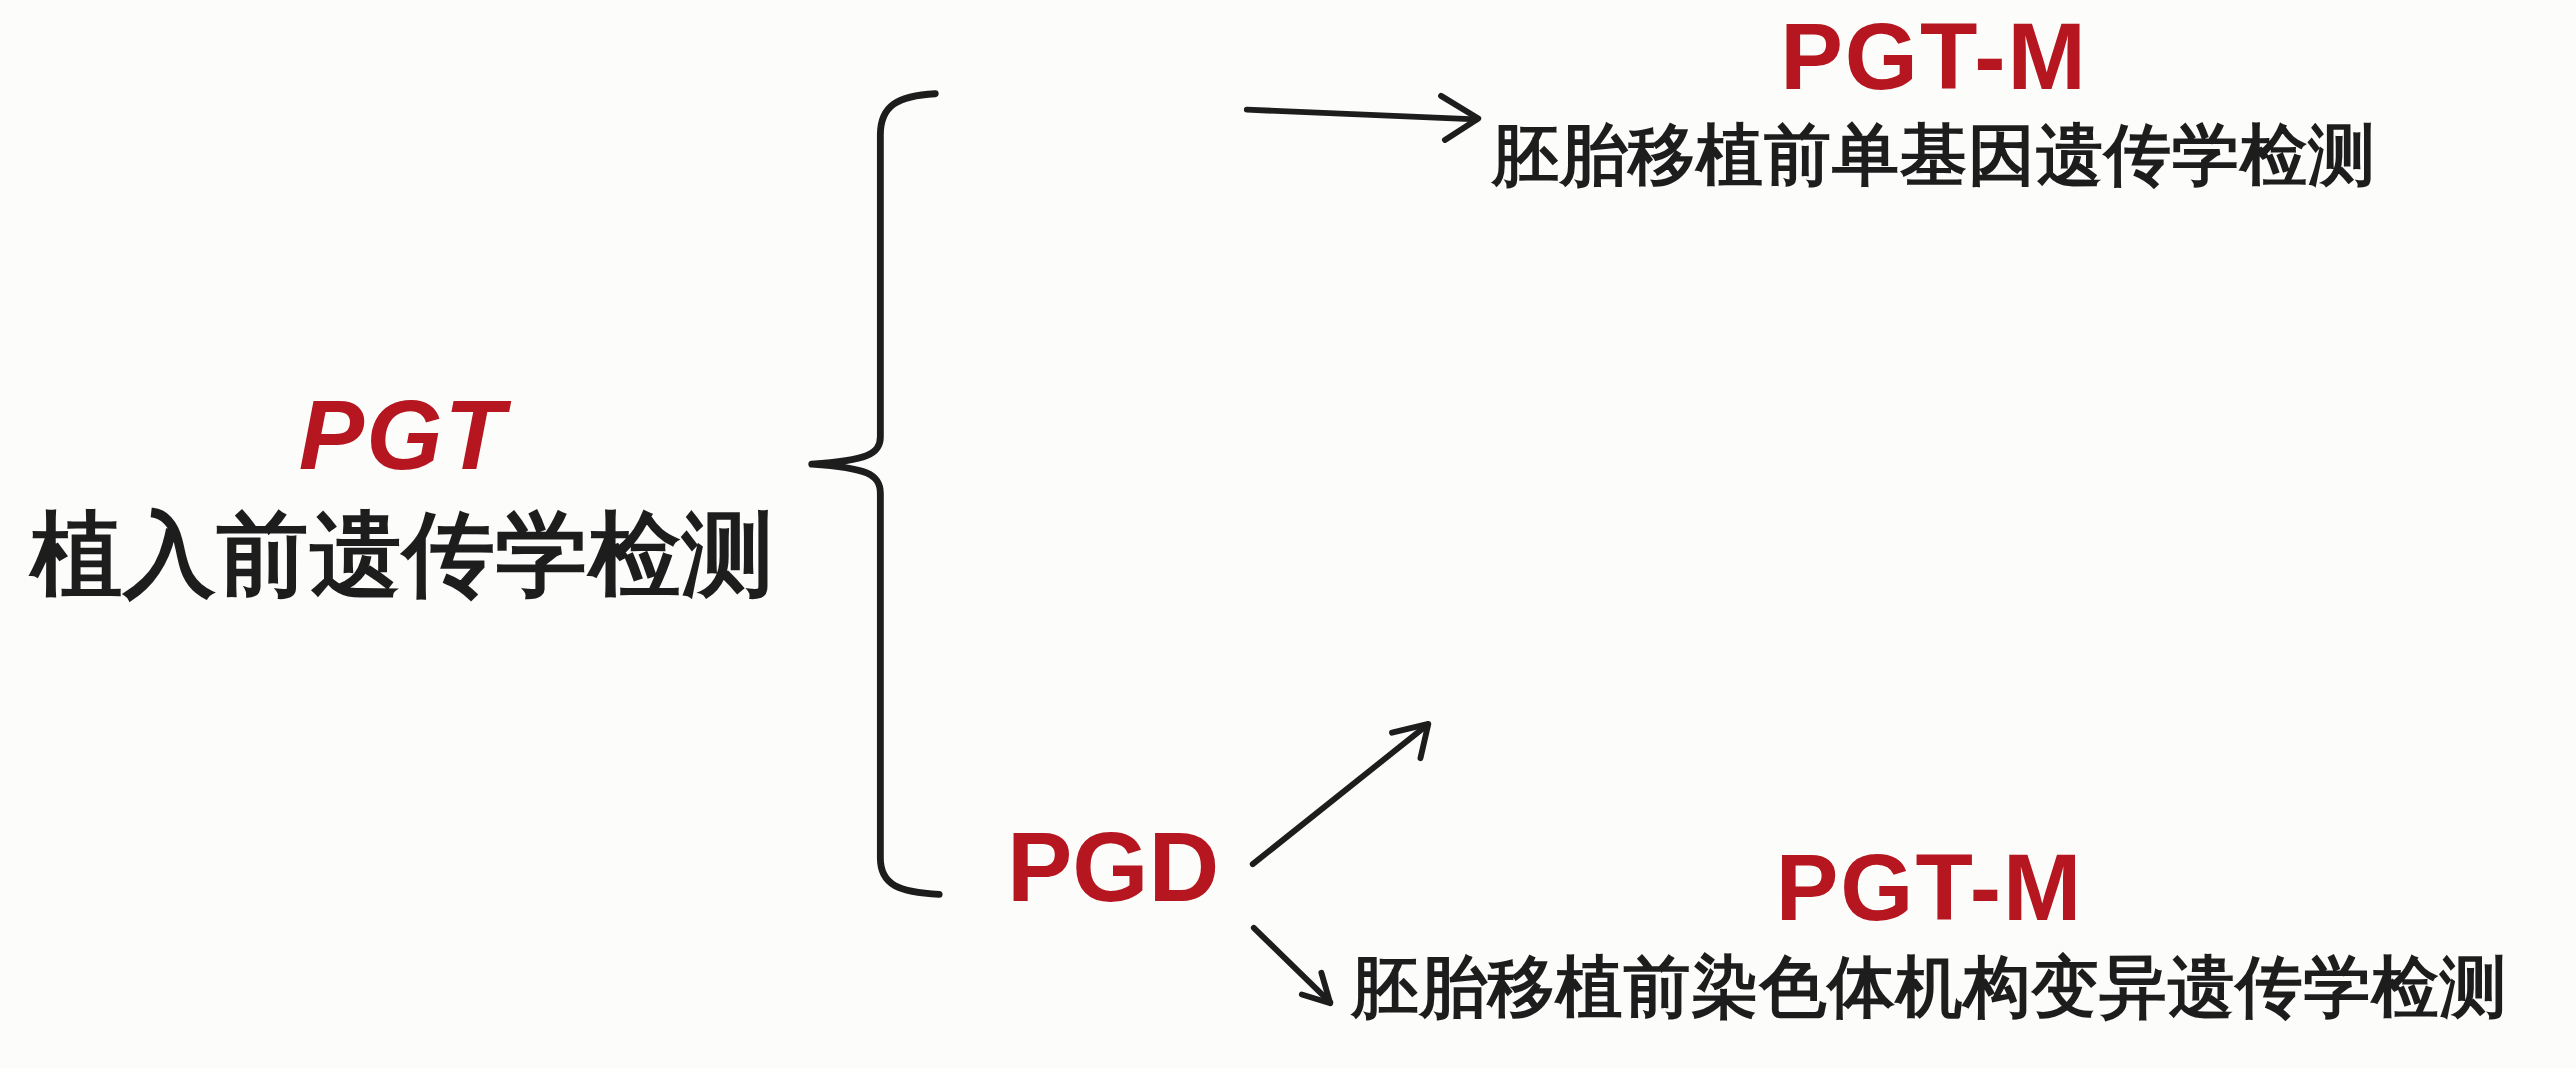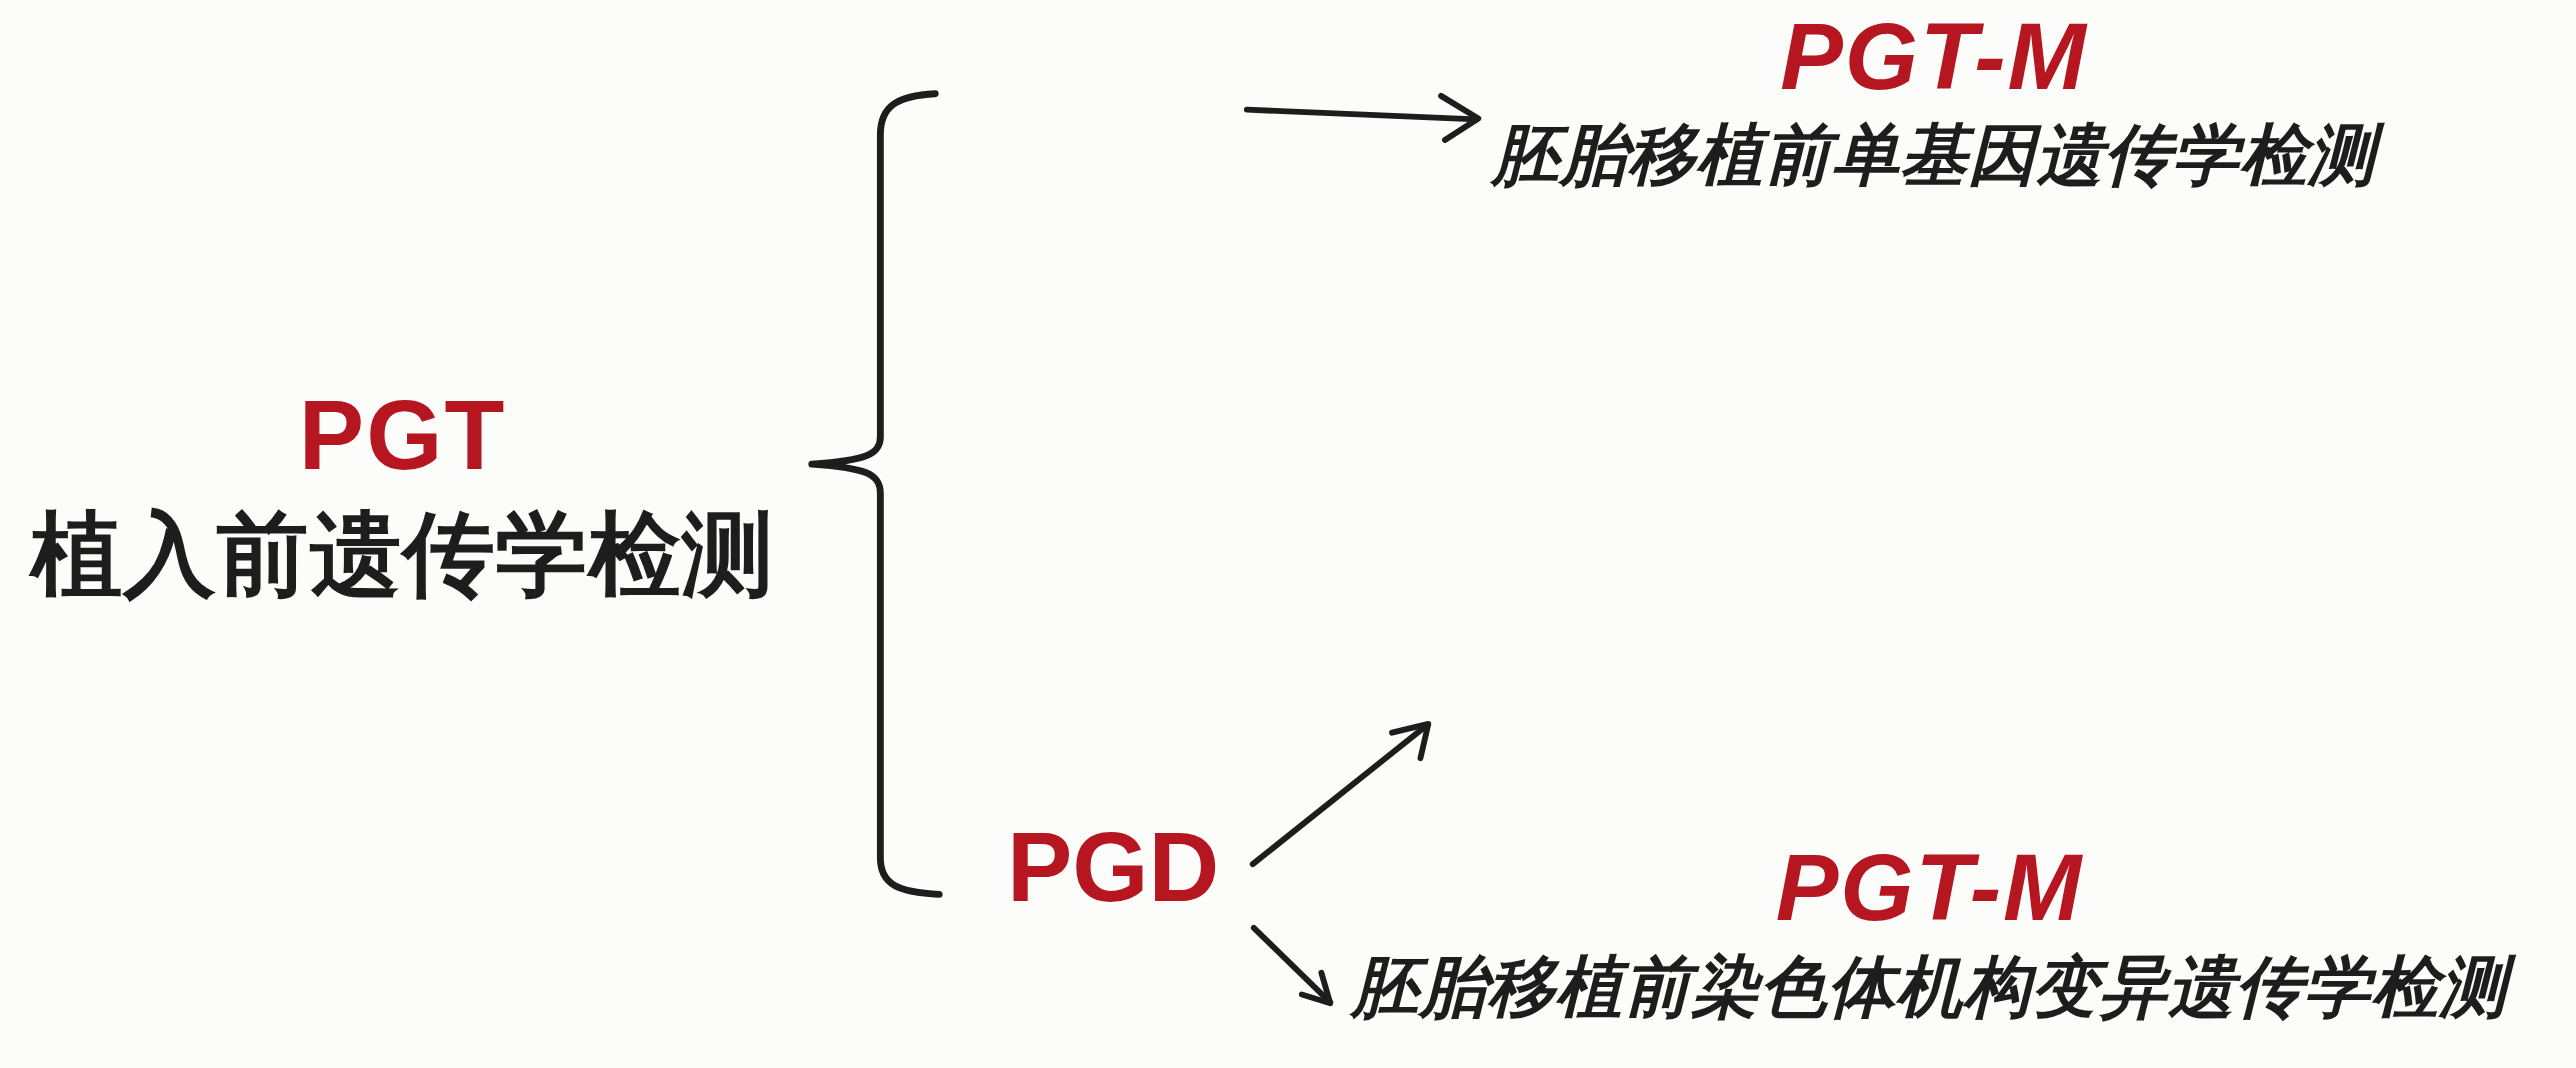--- a/index.html
+++ b/index.html
@@ -28,28 +28,28 @@
     white-space:nowrap;
   }
   .cjk{
     color:var(--ink);
     font-weight:700;
     line-height:1;
     white-space:nowrap;
   }
   
   .root-node{left:19.6px; top:386px; width:766px; text-align:center;}
-  .root-node .acronym{font-size:98px;}
+  .root-node .acronym{font-size:98px;font-style:italic;}
   .root-node .cjk{font-size:92px; margin-top:24px; letter-spacing:1px;}
   
   .branch{font-size:98px; font-weight:700; color:var(--red); line-height:1; white-space:nowrap;}
   .branch-pgs{left:1005px; top:57px;}
   .branch-pgd{left:1007px; top:818px;}
   
-  .leaf{text-align:center;font-style:italic;}
+  .leaf{text-align:center;}
   .leaf .acronym{font-size:94px;}
   .leaf .cjk{font-size:67px; margin-top:17.7px; letter-spacing:1px;}
   .leaf-1{left:1463px; top:9.8px;  width:942px;}
   .leaf-2{left:1414px; top:512px; width:942px;}
   .leaf-3{left:1306px; top:841px; width:1247px;}
   
   svg.connector{position:absolute; overflow:visible; color:var(--line);}
   svg.connector path, svg.connector line{
     stroke:currentColor; fill:none;
     stroke-linecap:round; stroke-linejoin:round;

